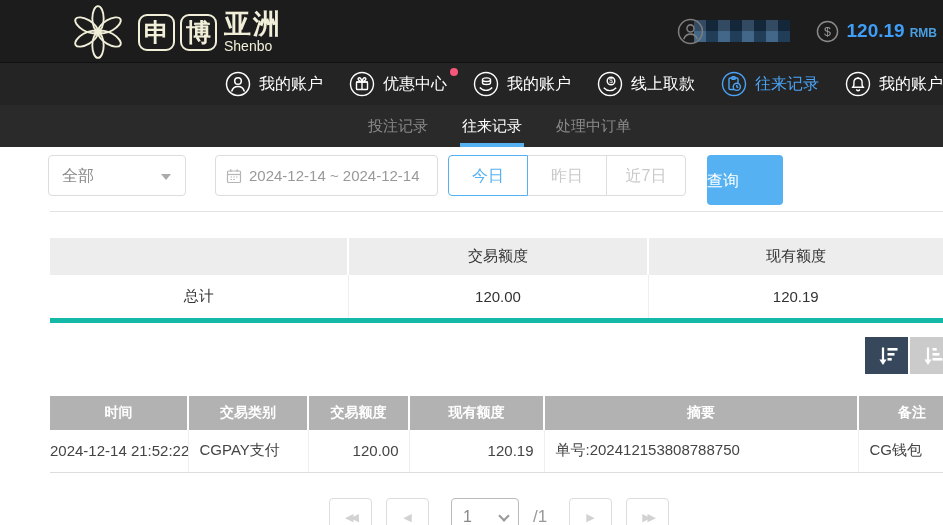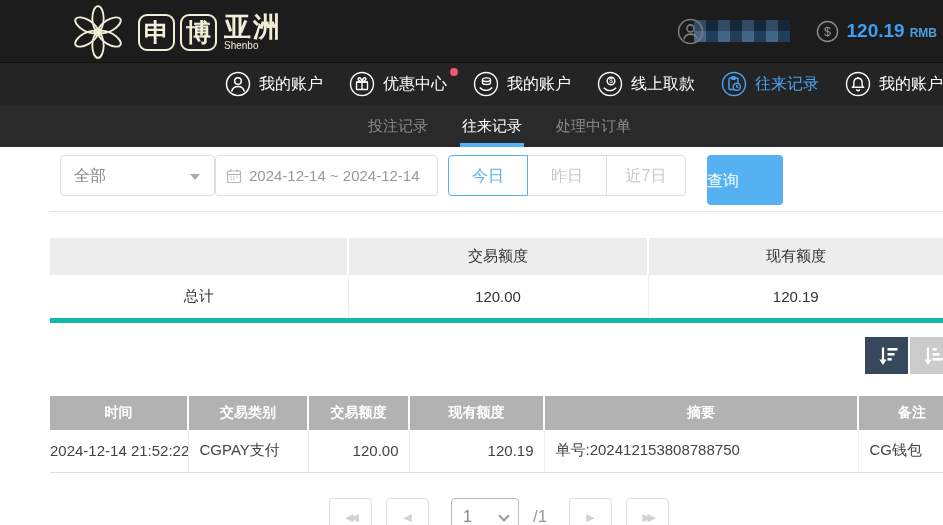--- a/index.html
+++ b/index.html
@@ -9,21 +9,21 @@
 
   
   .top-header { position:relative; height:62px; background:#1c1c1c; }
   .logo { position:absolute; left:69px; top:3px; display:flex; align-items:center; }
   .logo-flower { margin-right:6px; }
   .logo-box { width:37px; height:37px; border:2px solid #f2efd9; border-radius:9px; color:#f2efd9;
               font-size:25px; font-weight:bold; display:flex; align-items:center; justify-content:center;
               margin-left:5px; }
   .logo-text { margin-left:7px; color:#f2efd9; line-height:1.05; }
   .logo-region { font-size:27px; font-weight:bold; letter-spacing:2px; }
-  .logo-sub { font-size:10px; }
+  .logo-sub { font-size:14px; }
   .header-right { position:absolute; right:6px; top:0; height:62px; display:flex; align-items:center; }
   .avatar-wrap { position:relative; width:27px; height:27px; }
   .mosaic { width:96px; height:22px; margin-left:-10px; background:#224364;
     background-image:
       repeating-linear-gradient(90deg, rgba(255,255,255,0.10) 0 12px, rgba(0,0,0,0.28) 12px 24px),
       repeating-linear-gradient(0deg, rgba(80,140,190,0.25) 0 11px, rgba(0,0,0,0.20) 11px 22px);
   }
   .balance-group { display:flex; align-items:center; margin-left:26px; }
   .balance-amount { color:#3f9ef5; font-size:19px; font-weight:bold; margin-left:8px; }
   .balance-currency { color:#4a9fe0; font-size:12px; font-weight:bold; margin-left:5px; padding-top:3px; }
@@ -42,21 +42,21 @@
             padding-left:56px; }
   .subnav-tab { color:#8a8a8a; font-size:15px; height:42px; line-height:41px; position:relative;
                 cursor:pointer; white-space:nowrap; }
   .subnav-tab.active { color:#fff; }
   .subnav-tab.active::after { content:""; position:absolute; left:-2px; right:-2px; bottom:0;
                               height:4px; background:#55b1f2; }
 
   
   .content { position:relative; height:378px; background:#fff; }
 
-  .filter-select { position:absolute; left:60px; top:8px; width:155px; height:41px;
+  .filter-select { position:absolute; left:48px; top:8px; width:138px; height:41px;
       border:1px solid #ddd; border-radius:4px; color:#888; font-size:16px; line-height:39px;
       padding-left:13px; cursor:pointer; }
   .select-caret { position:absolute; right:14px; top:18px; width:0; height:0;
       border-left:5px solid transparent; border-right:5px solid transparent; border-top:6px solid #aaa; }
 
   .date-input { position:absolute; left:215px; top:8px; width:223px; height:41px;
       border:1px solid #ddd; border-radius:4px; display:flex; align-items:center;
       padding-left:10px; cursor:text; }
   .date-text { color:#999; font-size:15px; margin-left:7px; white-space:nowrap; }
 

